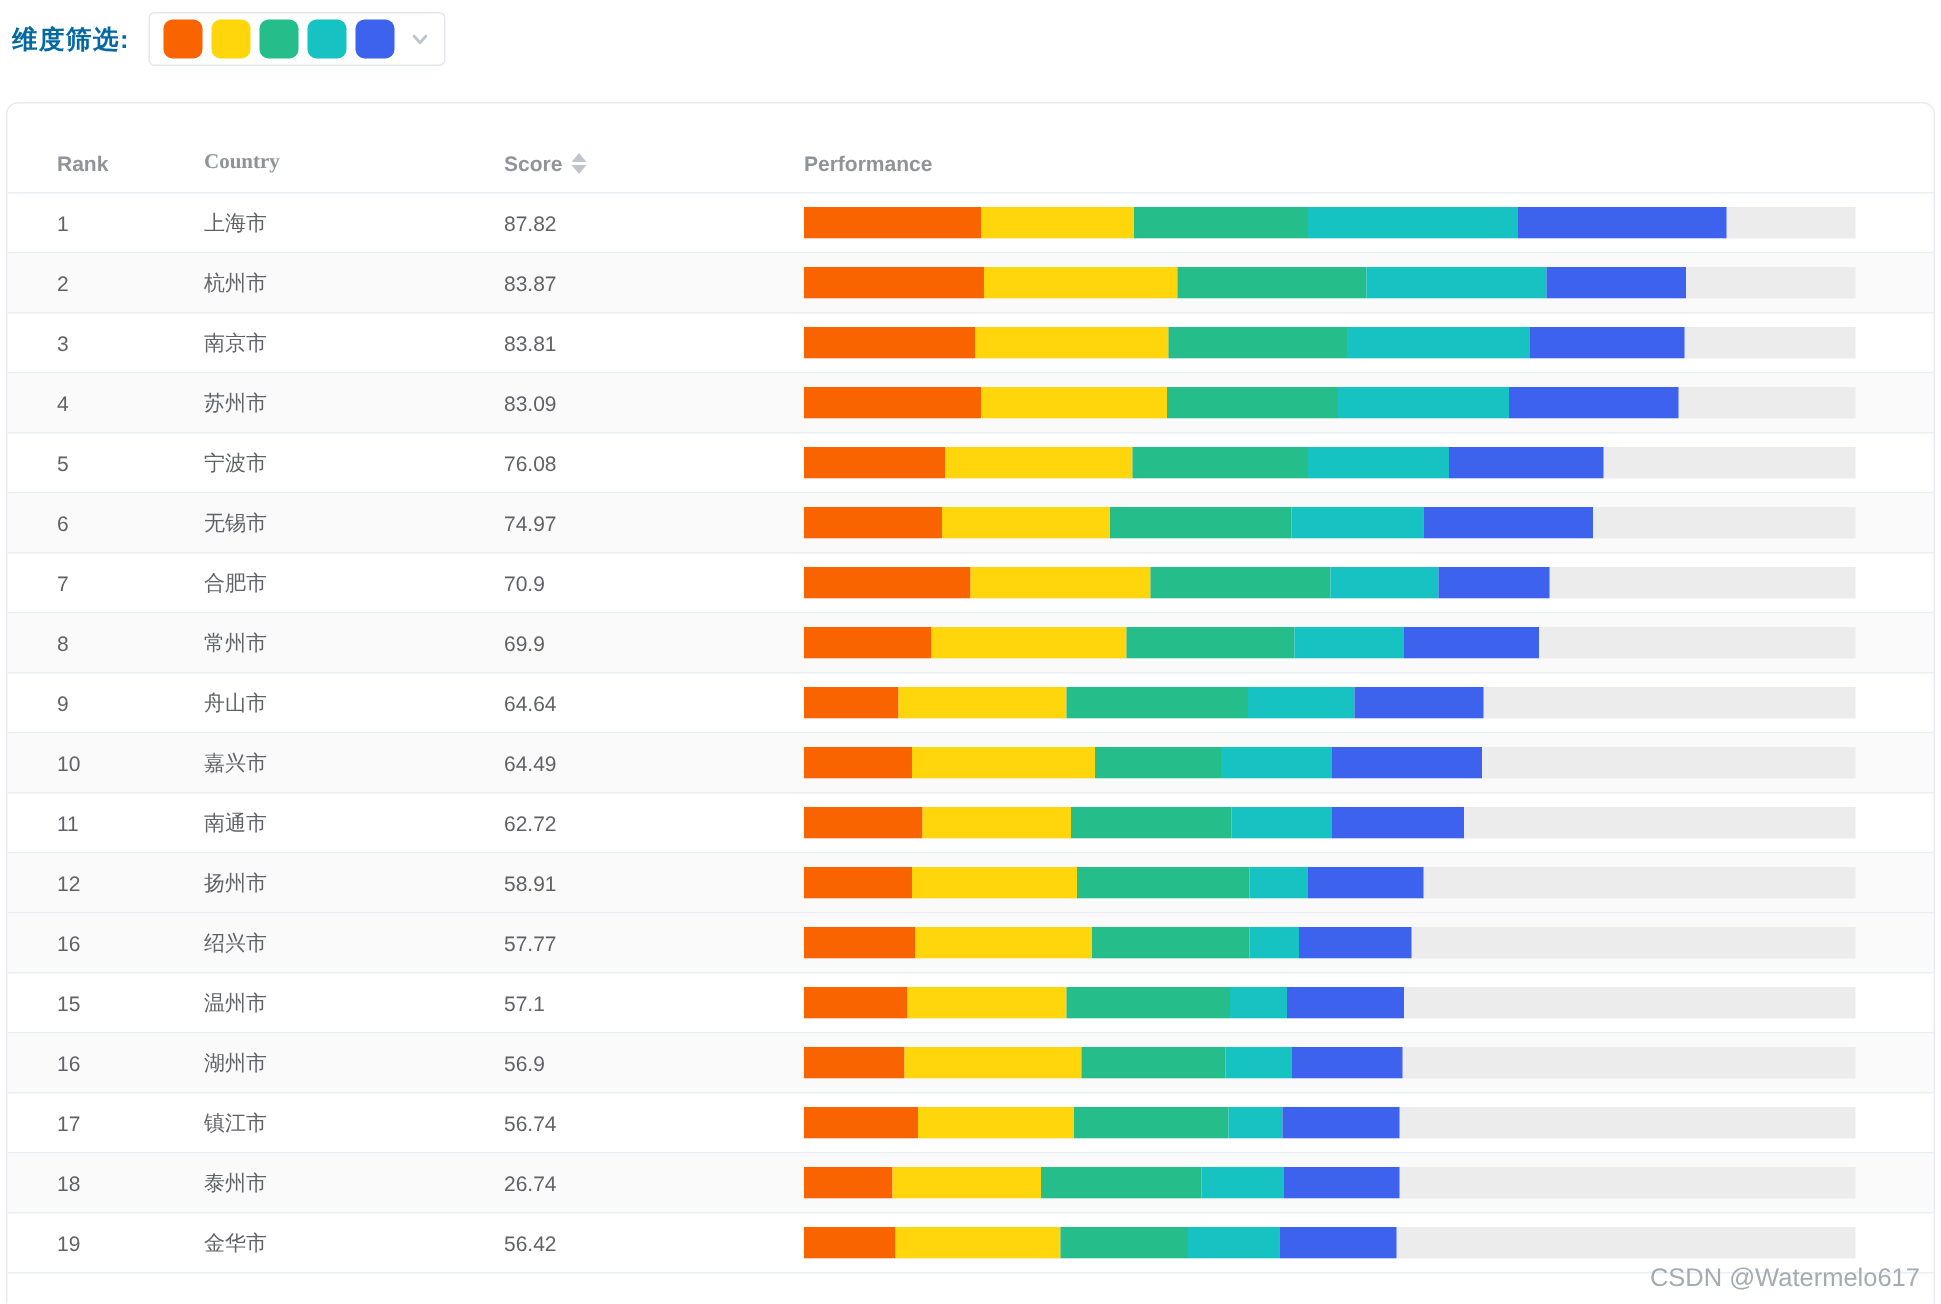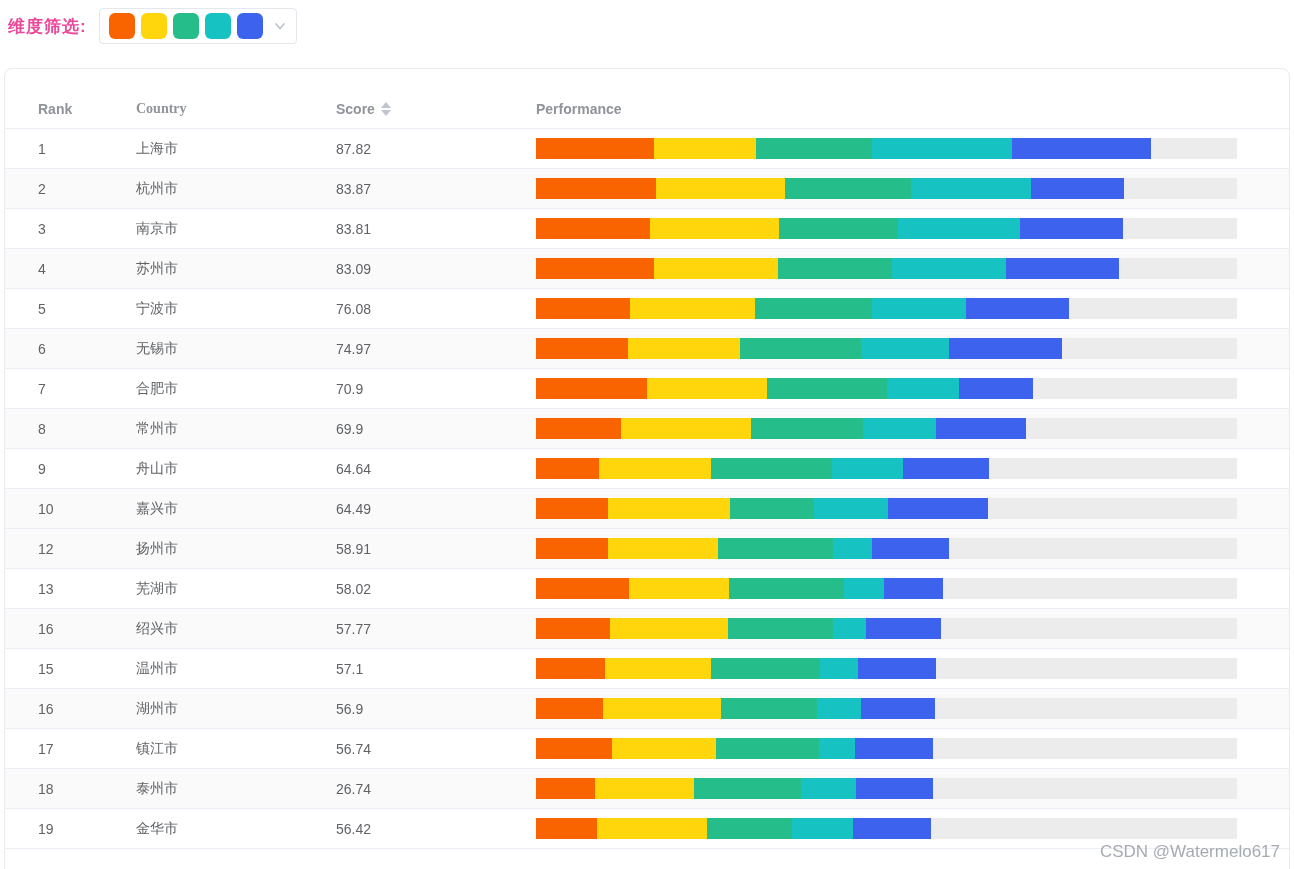--- a/index.html
+++ b/index.html
@@ -10,21 +10,21 @@
     font-family: "Liberation Sans", "DejaVu Sans", sans-serif;
     color: #606266;
   }
 
   
   .filter-bar {
     position: absolute; left: 8px; top: 8px;
     display: flex; align-items: center; gap: 12px;
   }
   .filter-label {
-    font-size: 17px; font-weight: bold; color: #ec4899; letter-spacing: 1px;
+    font-size: 17px; font-weight: bold; color: #0369a1; letter-spacing: 1px;
   }
   .swatch-box {
     display: inline-flex; align-items: center;
     border: 1px solid #e4e7ed; border-radius: 4px;
     background: #fff; padding: 4px 9px; height: 36px; cursor: pointer;
   }
   .swatch-list { display: inline-flex; gap: 6px; }
   .swatch { width: 26px; height: 26px; border-radius: 6px; display: inline-block; }
   .chevron { margin-left: 10px; display: inline-flex; align-items: center; }
 
@@ -231,48 +231,48 @@
         <div class="c-perf">
           <div class="track">
             <div class="seg" style="width:10.2%;background:#fa6400"></div>
             <div class="seg" style="width:17.5%;background:#ffd60c"></div>
             <div class="seg" style="width:11.9%;background:#25be8b"></div>
             <div class="seg" style="width:10.6%;background:#16c2c2"></div>
             <div class="seg" style="width:14.3%;background:#3d63ee"></div>
           </div>
         </div>
       </div>
+      <div class="tr">
+        <div class="c-rank">11</div>
+        <div class="c-country">南通市</div>
+        <div class="c-score">62.72</div>
+        <div class="c-perf">
+          <div class="track">
+            <div class="seg" style="width:11.2%;background:#fa6400"></div>
+            <div class="seg" style="width:14.2%;background:#ffd60c"></div>
+            <div class="seg" style="width:15.3%;background:#25be8b"></div>
+            <div class="seg" style="width:9.5%;background:#16c2c2"></div>
+            <div class="seg" style="width:12.5%;background:#3d63ee"></div>
+          </div>
+        </div>
+      </div>
       <div class="tr striped">
         <div class="c-rank">12</div>
         <div class="c-country">扬州市</div>
         <div class="c-score">58.91</div>
         <div class="c-perf">
           <div class="track">
             <div class="seg" style="width:10.2%;background:#fa6400"></div>
             <div class="seg" style="width:15.8%;background:#ffd60c"></div>
             <div class="seg" style="width:16.3%;background:#25be8b"></div>
             <div class="seg" style="width:5.7%;background:#16c2c2"></div>
             <div class="seg" style="width:10.9%;background:#3d63ee"></div>
           </div>
         </div>
       </div>
-      <div class="tr">
-        <div class="c-rank">13</div>
-        <div class="c-country">芜湖市</div>
-        <div class="c-score">58.02</div>
-        <div class="c-perf">
-          <div class="track">
-            <div class="seg" style="width:13.3%;background:#fa6400"></div>
-            <div class="seg" style="width:14.3%;background:#ffd60c"></div>
-            <div class="seg" style="width:16.4%;background:#25be8b"></div>
-            <div class="seg" style="width:5.6%;background:#16c2c2"></div>
-            <div class="seg" style="width:8.4%;background:#3d63ee"></div>
-          </div>
-        </div>
-      </div>
       <div class="tr striped">
         <div class="c-rank">16</div>
         <div class="c-country">绍兴市</div>
         <div class="c-score">57.77</div>
         <div class="c-perf">
           <div class="track">
             <div class="seg" style="width:10.5%;background:#fa6400"></div>
             <div class="seg" style="width:16.9%;background:#ffd60c"></div>
             <div class="seg" style="width:14.9%;background:#25be8b"></div>
             <div class="seg" style="width:4.8%;background:#16c2c2"></div>

